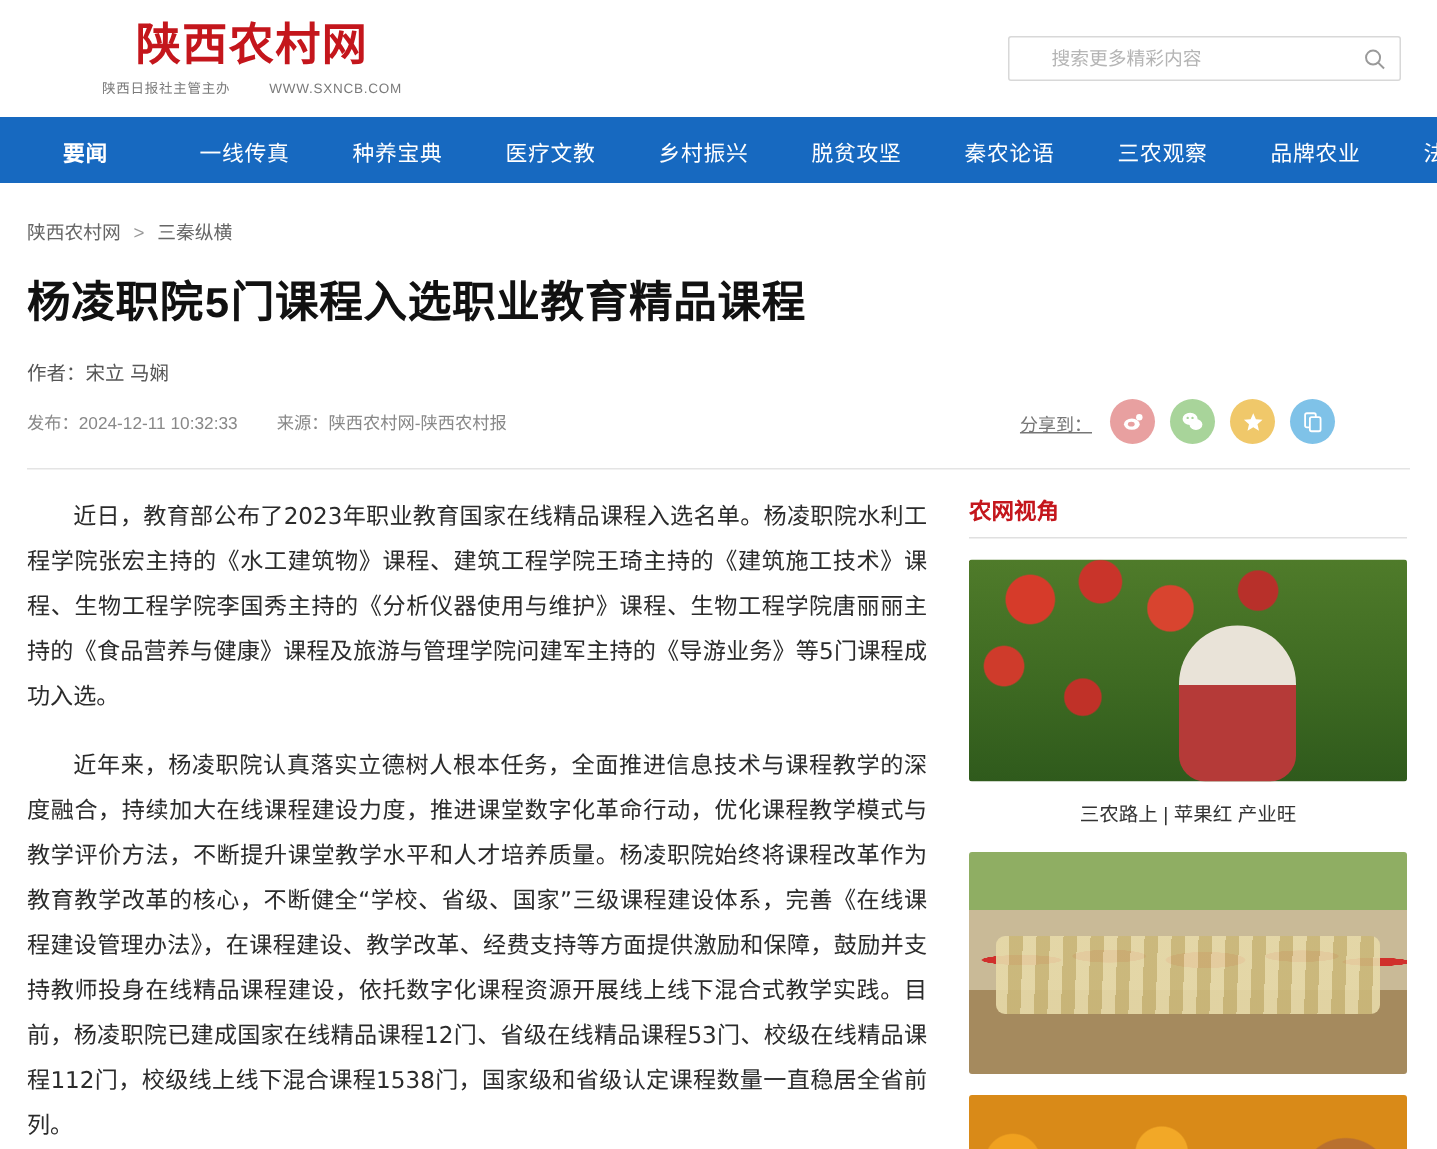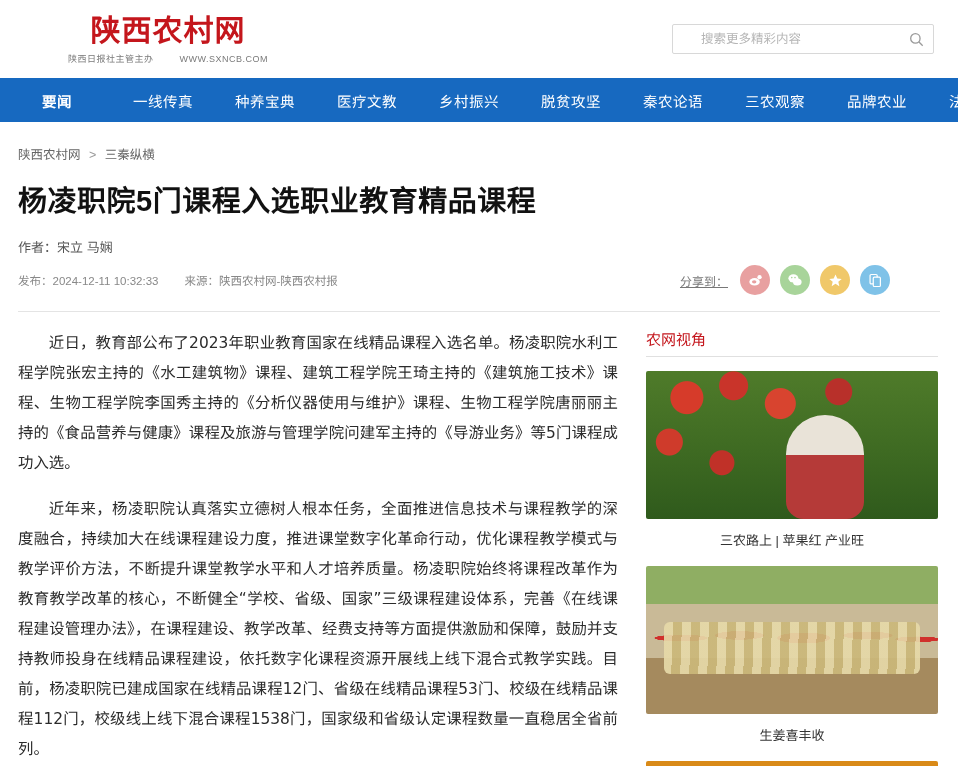--- a/index.html
+++ b/index.html
@@ -100,21 +100,21 @@
   .breadcrumb .sep { margin: 0 5px; color: #999; }
 
   
   .title-wrap { padding: 14px 18px 0 18px; }
   h1.article-title {
     margin: 0;
     font-size: 29px;
     font-weight: bold;
     color: #111;
     letter-spacing: .5px;
-    font-family: Liberation Sans, sans-serif;
+    font-family: Liberation Mono, monospace;
   }
   .meta-author {
     margin-top: 18px;
     font-size: 13px;
     color: #555;
   }
   .meta-row {
     margin-top: 9px;
     display: flex;
     align-items: center;
@@ -160,21 +160,21 @@
   
   .sidebar { width: 292px; padding-top: 16px; }
   .side-head {
     border-bottom: 1px solid #e0e0e0;
     margin-bottom: 14px;
     padding-bottom: 7px;
   }
   .side-head span {
     font-size: 15px;
     color: #c4161c;
-    font-weight: normal;
+    font-weight: bold;
     border-bottom: 2px solid #c4161c;
     padding-bottom: 24px;
     font-family: "DejaVu Sans", sans-serif;
   }
   .side-card { margin-bottom: 14px; }
   .side-thumb {
     width: 292px;
     height: 148px;
     border-radius: 2px;
     overflow: hidden;
@@ -351,21 +351,20 @@
         <span>农网视角</span>
       </div>
 
       <div class="side-card">
         <div class="side-thumb thumb-apple"></div>
         <div class="side-caption">三农路上 | 苹果红 产业旺</div>
       </div>
 
       <div class="side-card">
         <div class="side-thumb thumb-ginger"></div>
-        <div class="side-caption">生姜喜丰收</div>
       </div>
 
       <div class="side-card">
         <div class="side-thumb thumb-persimmon"></div>
       </div>
     </div>
 
   </div>
 </div>
 

